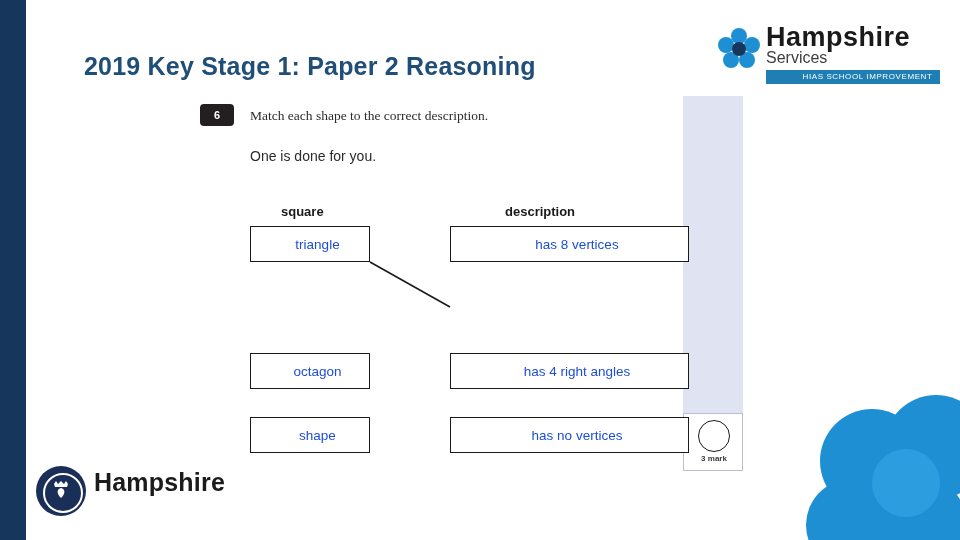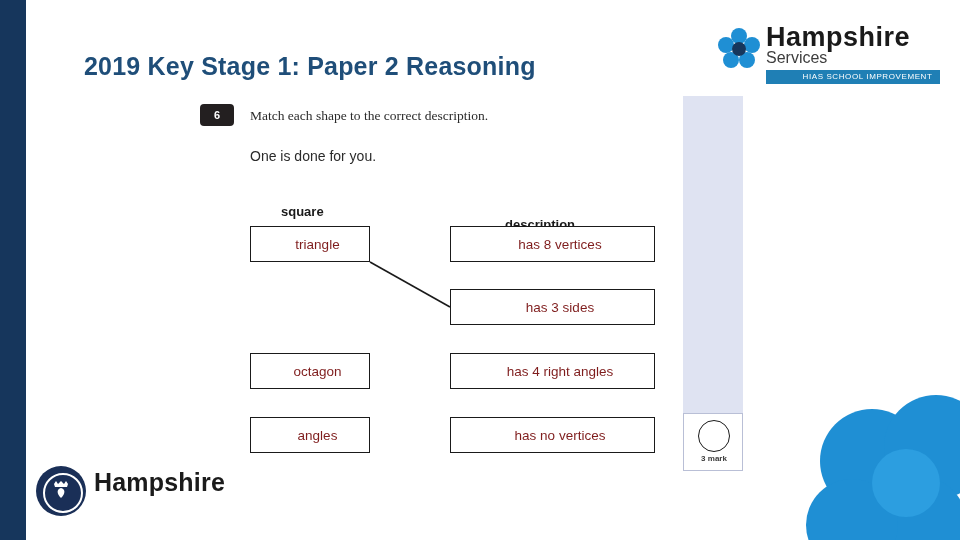--- a/index.html
+++ b/index.html
@@ -65,30 +65,30 @@
     font-size:13.5px; color:#2b2b2b;font-family:Liberation Serif, serif;
   }
   .q-instr2 {
     position:absolute; left:72px; top:52px;
     font-size:14px; color:#2b2b2b;
   }
   .col-head {
     position:absolute; font-size:13px; font-weight:bold; color:#1a1a1a;
   }
   .col-head.shape { left:103px; top:108px; }
-  .col-head.desc  { left:327px; top:108px;margin-top:13px; }
+  .col-head.desc  { left:327px; top:108px; }
 
   .box {
     position:absolute; box-sizing:border-box;
     border:1.6px solid #1a1a1a; background:#ffffff;
-    font-size:13.5px; color:#7f1d1d;
+    font-size:13.5px; color:#1d4ed8;
     display:flex; align-items:center; justify-content:center;padding-left:15px;
   }
   .box.shape { left:72px; width:120px; height:36px; }
-  .box.desc  { left:272px; width:205px; height:36px; }
+  .box.desc  { left:272px; width:239px; height:36px; }
   .r0 { top:130px; }
   .r1 { top:193px; }
   .r2 { top:257px; }
   .r3 { top:321px; }
 
   .connector { position:absolute; left:0; top:0; width:505px; height:375px; pointer-events:none; }
 
   
   .mark-strip {
     position:absolute; left:683px; top:96px; width:60px; height:375px;
@@ -171,24 +171,23 @@
 
   <div class="col-head shape">square</div>
   <div class="col-head desc">description</div>
 
   <svg class="connector">
     <line x1="192" y1="166" x2="272" y2="211" stroke="#1a1a1a" stroke-width="1.6"></line>
   </svg>
 
   <div class="box shape r0">triangle</div>
   <div class="box shape r2">octagon</div>
-  <div class="box shape r3">angles</div>
+  <div class="box shape r3">shape</div>
 
   <div class="box desc r0">has 8 vertices</div>
-  <div class="box desc r1">has 3 sides</div>
   <div class="box desc r2">has 4 right angles</div>
   <div class="box desc r3">has no vertices</div>
 </div>
 
 <div class="hcc">
   <div class="hcc-crest">
     <div class="inner"></div>
     <svg class="bird" viewBox="0 0 18 20">
       <path d="M2 4 L4 1 L6 4 L9 1 L12 4 L14 1 L16 4 L15 7 L3 7 Z" fill="#ffffff"></path>
       <path d="M9 8 C5 9 4 13 9 18 C14 13 13 9 9 8 Z" fill="#ffffff"></path>

